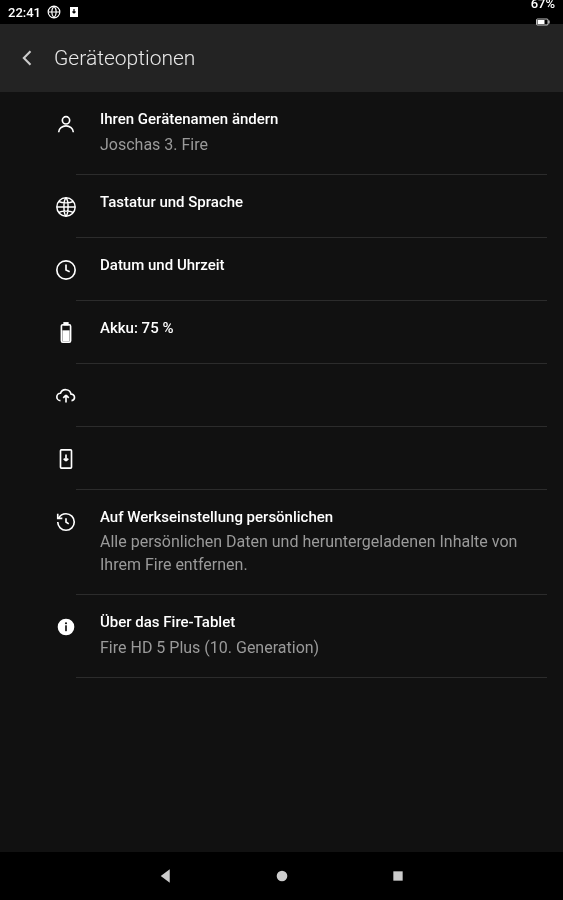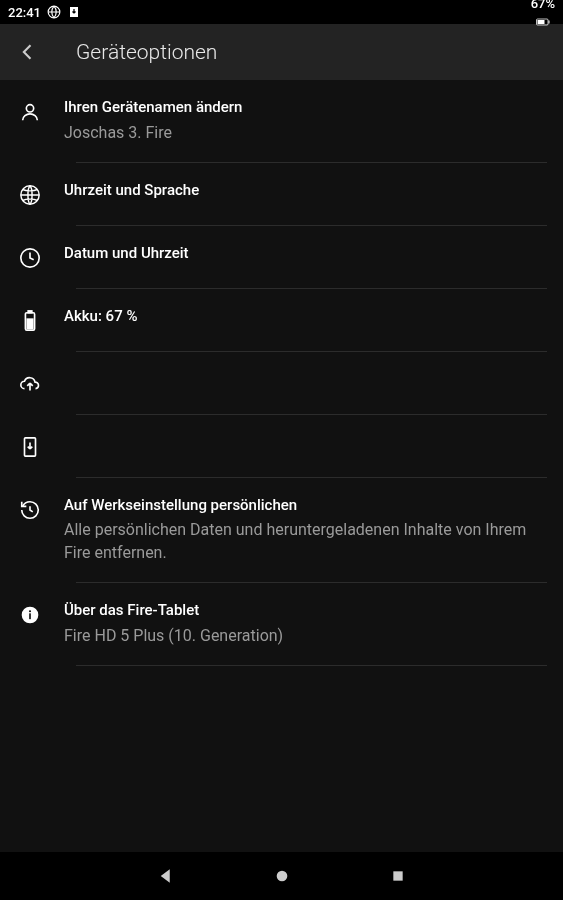--- a/index.html
+++ b/index.html
@@ -18,36 +18,37 @@
     display: flex;
     align-items: center;
     padding: 7px 8px;
     font-size: 13px;
     font-weight: 500;
   }
   .status-left { display: flex; align-items: center; gap: 6px; }
   .status-right { margin-left: auto; display: flex; align-items: center; gap: 4px; flex-direction: column; }
   .status-icon { width: 14px; height: 14px; display: inline-flex; align-items: center; justify-content: center; }
   .header {
-    height: 56px;
+    height: 68px;
     background: #232323;
     display: flex;
     align-items: center;
     padding: 0 16px;
-    gap: 36px;
+    gap: 14px;
   }
   .back-btn { width: 24px; height: 24px; display: flex; align-items: center; justify-content: center; cursor: pointer; }
   .page-title { font-size: 21px; font-weight: 300; color: #e8e8e8; }
   .content { background: #111; min-height: calc(100% - 24px - 56px - 48px); }
   .setting-row {
     display: flex;
     padding: 18px 16px 18px 18px;
     gap: 22px;
     cursor: pointer;
     align-items: flex-start;
+    margin-left: 36px;
   }
   .setting-icon {
     width: 24px;
     height: 24px;
     flex-shrink: 0;
     display: flex;
     align-items: center;
     justify-content: center;
     margin-top: 2px;
   }
@@ -132,21 +133,21 @@
   <div class="divider"></div>
 
   <div class="setting-row">
     <div class="setting-icon">
       <svg viewBox="0 0 24 24" width="22" height="22" fill="none" stroke="#fff" stroke-width="1.6">
           <circle cx="12" cy="12" r="10"></circle>
           <path d="M2 12h20M12 2c3 3 3 17 0 20M12 2c-3 3-3 17 0 20M4 6c4 2 12 2 16 0M4 18c4-2 12-2 16 0"></path>
         </svg>
     </div>
     <div class="setting-text">
-      <div class="setting-title">Uhrzeit und Sprache</div>
+      <div class="setting-title">Tastatur und Sprache</div>
     </div>
   </div>
   <div class="divider"></div>
 
   <div class="setting-row">
     <div class="setting-icon">
       <svg viewBox="0 0 24 24" width="22" height="22" fill="none" stroke="#fff" stroke-width="1.8">
           <circle cx="12" cy="12" r="10"></circle>
           <path d="M12 6v6l4 2"></path>
         </svg>
@@ -159,21 +160,21 @@
 
   <div class="setting-row">
     <div class="setting-icon">
       <svg viewBox="0 0 14 24" width="14" height="22" fill="none" stroke="#fff" stroke-width="1.8">
           <rect x="2" y="3" width="10" height="19" rx="1.5"></rect>
           <rect x="5" y="1" width="4" height="2" fill="#fff"></rect>
           <rect x="4" y="10" width="6" height="10" fill="#fff"></rect>
         </svg>
     </div>
     <div class="setting-text">
-      <div class="setting-title">Akku: 67 %</div>
+      <div class="setting-title">Akku: 75 %</div>
     </div>
   </div>
   <div class="divider"></div>
 
   <div class="setting-row">
     <div class="setting-icon">
       <svg viewBox="0 0 24 24" width="24" height="22" fill="none" stroke="#fff" stroke-width="1.8">
           <path d="M6 17a4 4 0 010-8 6 6 0 0111.5 1A3.5 3.5 0 0118 17"></path>
           <path d="M12 11v8m0-8l-3 3m3-3l3 3"></path>
         </svg>

